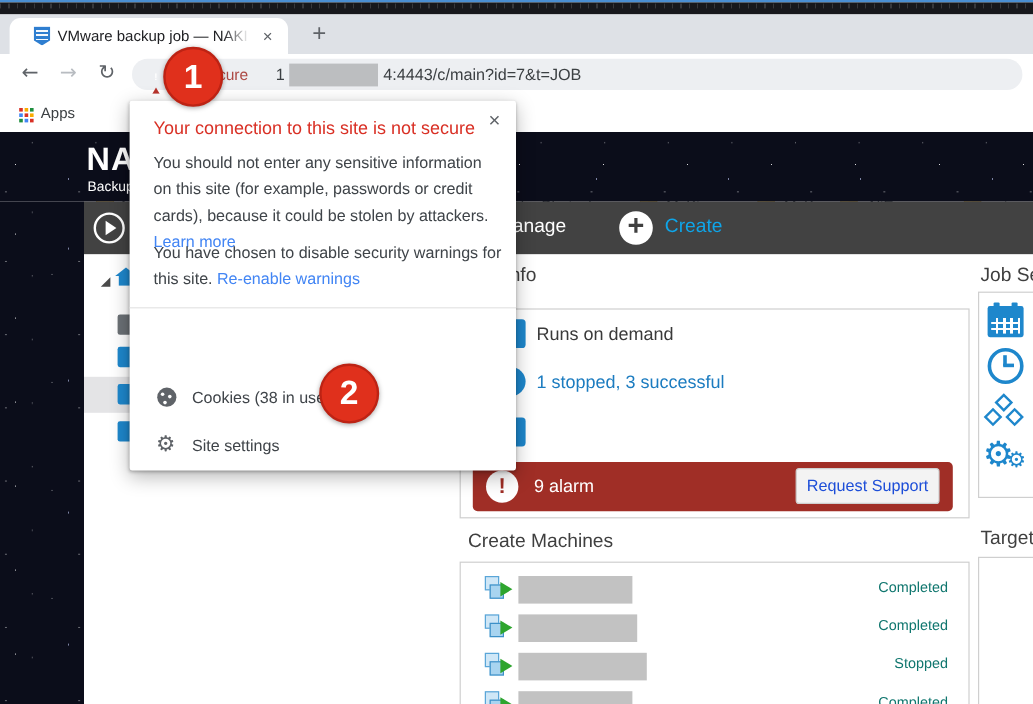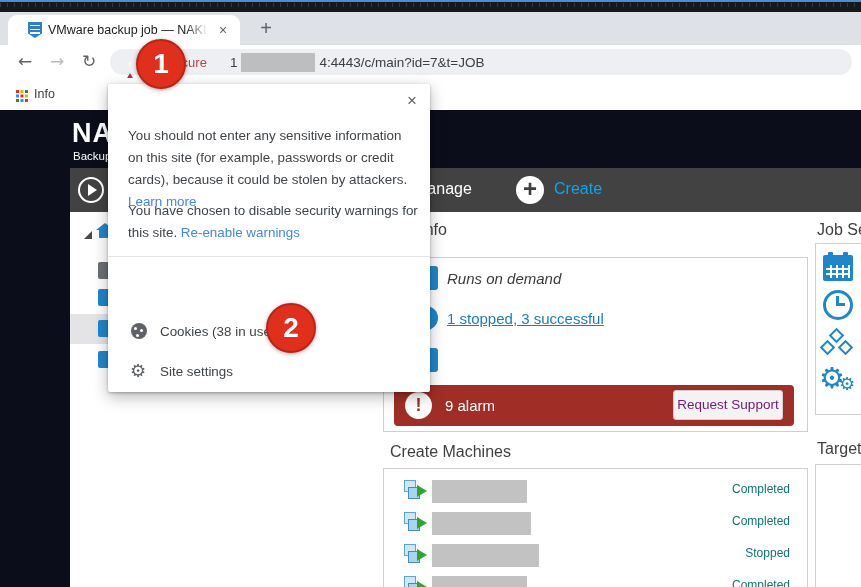--- a/index.html
+++ b/index.html
@@ -103,23 +103,23 @@
   .h-section { position:absolute; font-size:16px; color:#3f3f3f; white-space:nowrap; }
   .panel { position:absolute; background:#fff; border:1px solid #cfcfcf; }
   .ji-row-ico { position:absolute; left:30px; width:24px; height:24px; background:#1e87cc; border-radius:3px; }
   .ji-row-ico.round { border-radius:50%; }
   .ji-text { position:absolute; left:63px; font-size:15px; color:#3a3a3a; white-space:nowrap; }
   .ji-link { color:#1c7cc0; }
   .alarmbar { position:absolute; left:10px; top:127px; width:400px; height:41px; background:#a02e26; border-radius:4px; }
   .alarm-ico { position:absolute; left:11px; top:7px; width:27px; height:27px; background:#fff; border-radius:50%;
                text-align:center; line-height:27px; font-size:18px; font-weight:bold; color:#a02e26; }
   .alarm-label { position:absolute; left:51px; top:12px; color:#fff; font-size:15px; }
-  .req-btn { position:absolute; right:11px; top:5px; width:110px; height:30px; background:#f3f3f3;
+  .req-btn { position:absolute; right:11px; top:5px; width:120px; height:30px; background:#f3f3f3;
              border:1px solid #cfcfcf; border-radius:3px; text-align:center; line-height:28px;
-             font-size:13.5px; color:#701a75; }
+             font-size:13.5px; color:#1d4ed8; }
 
   .vm-row { position:absolute; left:0; width:100%; height:26px; }
   .vm-ico { position:absolute; left:20px; top:1px; width:24px; height:22px; }
   .vm-sq1 { position:absolute; left:0; top:0; width:12px; height:12px; background:#cfe7f7; border:1.5px solid #5aa6d8; }
   .vm-sq2 { position:absolute; left:4px; top:7px; width:12px; height:12px; background:#a8d4f0; border:1.5px solid #3c90c8; }
   .vm-tri { position:absolute; left:13px; top:5px; width:0; height:0;
             border-top:6px solid transparent; border-bottom:6px solid transparent; border-left:10px solid #2ea52e; }
   .vm-name { position:absolute; left:48px; top:1px; height:23px; background:#c2c2c2; }
   .vm-status { position:absolute; right:17px; top:3px; font-size:12px; color:#0f766e; }
   .cal { position:absolute; left:7px; top:0; width:30px; height:29px; }
@@ -199,21 +199,21 @@
       </span>
       <span class="notsecure">Not secure</span>
       <span class="urltext url-prefix">1</span>
       <span class="redact url-redact"></span>
       <span class="urltext url-suffix">4:4443/c/main?id=7&amp;t=JOB</span>
     </div>
   </div>
 
   <div class="abs bookmarks">
     <span class="apps-dot"></span>
-    <span class="apps-label">Info</span>
+    <span class="apps-label">Apps</span>
     <span class="folder bm-left-folder"></span>
     <span class="bm-label bm-left-label">N</span>
     <div class="bm-row">
       <span class="bm-item">
         <span class="bm-label">obe Photoshop</span>
       </span>
       <span class="bm-item">
         <span class="folder"></span>
         <span class="bm-label">McKinsey</span>
       </span>
@@ -257,23 +257,23 @@
   </span>
   <span class="side-ico gray" style="top:262px;"></span>
   <span class="side-ico" style="top:289px;"></span>
   <span class="side-selected"></span>
   <span class="side-ico" style="top:320px;z-index:2;"></span>
   <span class="side-ico" style="top:351px;"></span>
 
   <span class="h-section" style="left:390px; top:221px;">Job Info</span>
   <div class="panel" style="left:383px; top:257px; width:425px; height:175px;">
     <span class="ji-row-ico" style="top:8px;"></span>
-    <span class="ji-text" style="top:12px;font-style:italic;">Runs on demand</span>
+    <span class="ji-text" style="top:12px;">Runs on demand</span>
     <span class="ji-row-ico round" style="top:48px;"></span>
-    <span class="ji-text ji-link" style="top:52px;text-decoration:underline;">1 stopped, 3 successful</span>
+    <span class="ji-text ji-link" style="top:52px;">1 stopped, 3 successful</span>
     <span class="ji-row-ico" style="top:90px;"></span>
     <div class="alarmbar">
       <span class="alarm-ico">!</span>
       <span class="alarm-label">9 alarm</span>
       <span class="req-btn">Request Support</span>
     </div>
   </div>
 
   <span class="h-section" style="left:390px; top:443px;">Create Machines</span>
   <div class="panel" style="left:383px; top:468px; width:425px; height:130px;">
@@ -345,20 +345,21 @@
 
   <span class="h-section" style="left:817px; top:440px;">Target Storage</span>
   <div class="panel" style="left:815px; top:464px; width:150px; height:124px;">
     <div style="position:absolute; top:6px; left:0; width:44px; height:36px;">
       <span class="db"><span class="disk"></span><span class="disk"></span><span class="disk"></span></span>
     </div>
   </div>
 
   <div class="abs popup">
     <span class="pop-close">×</span>
+    <span class="pop-title">Your connection to this site is not secure</span>
     <div class="pop-p pop-p1"><span>You should not enter any sensitive information on this site (for example, passwords or credit cards), because it could be stolen by attackers. </span><a class="pop-link">Learn more</a></div>
     <div class="pop-p pop-p2"><span>You have chosen to disable security warnings for this site. </span><a class="pop-link">Re-enable warnings</a></div>
     <div class="pop-div"></div>
     <div class="pop-item" style="top:233px;">
       <span class="cookie-ico">
           <span class="cookie-dot"></span>
         </span>
       <span class="pop-item-label">Cookies (38 in use)</span>
     </div>
     <div class="pop-item" style="top:273px;">

